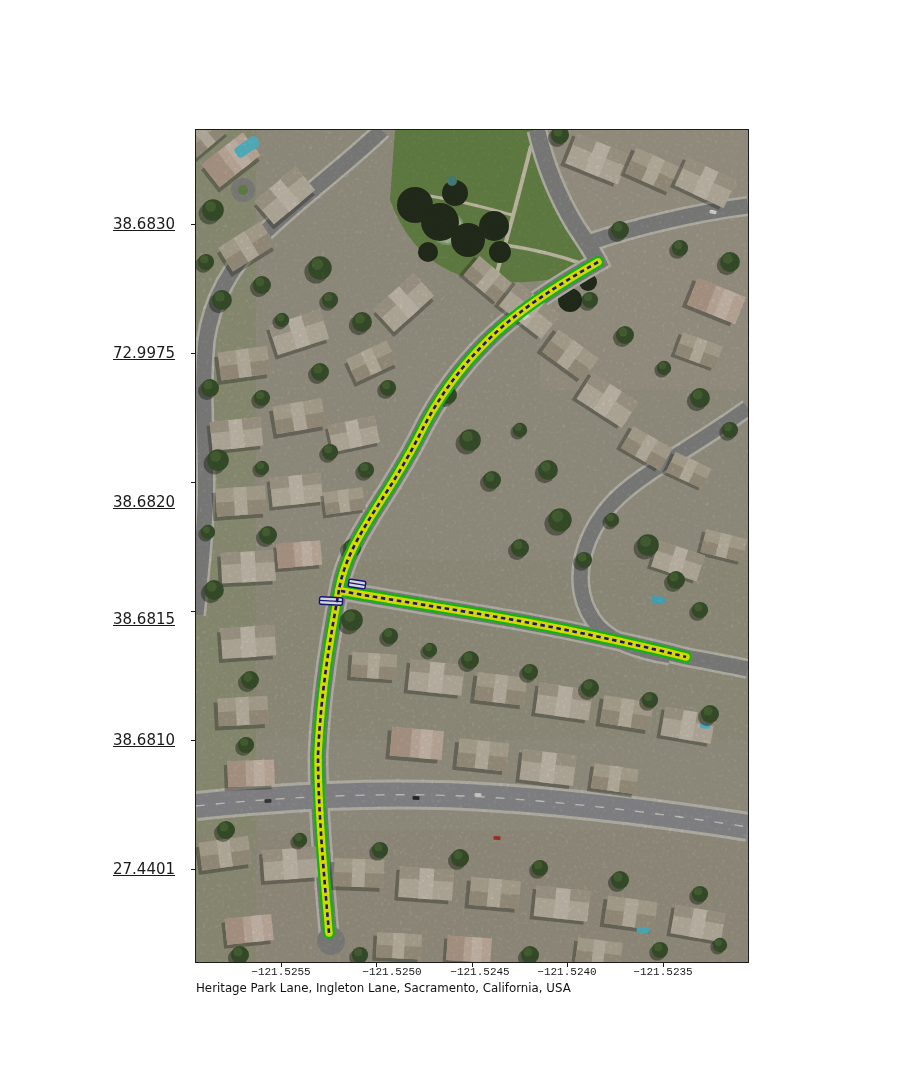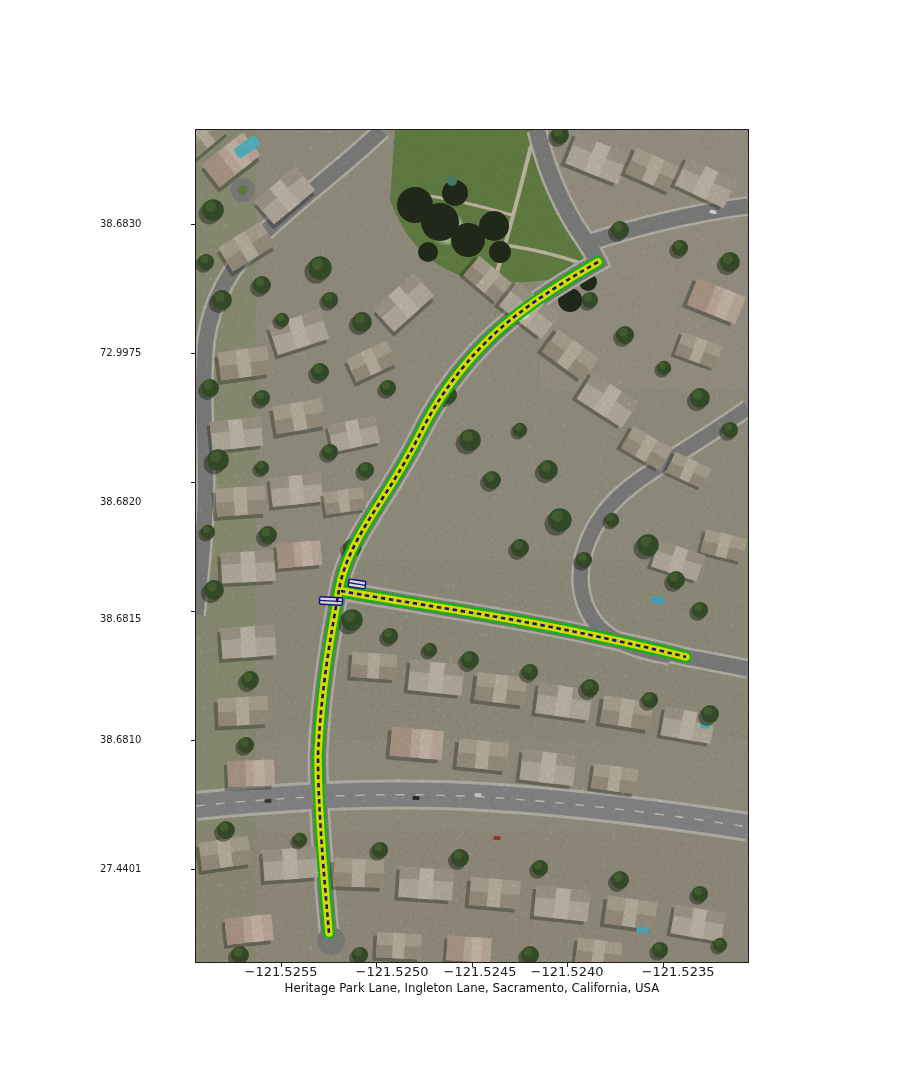--- a/index.html
+++ b/index.html
@@ -1,27 +1,27 @@
 <!DOCTYPE html>
 <html><head>
 <meta charset="utf-8">
 <style>
   html,body{margin:0;padding:0;background:#ffffff;}
   .fig{position:relative;width:922px;height:1080px;background:#ffffff;
        font-family:"DejaVu Sans","Liberation Sans",sans-serif;color:#1a1a1a;overflow:hidden;}
   .map-frame{position:absolute;left:195px;top:129px;width:552px;height:832px;
              border:1px solid #1c1c1c;overflow:hidden;background:#a6a190;}
   .map-frame svg{display:block;}
-  .ytick-label{position:absolute;left:100px;width:88px;text-align:left;
-               font-size:10px;line-height:12px;color:#1a1a1a;}
+  .ytick-label{position:absolute;left:100px;width:88px;text-align:center;
+               font-size:15px;line-height:12px;color:#1a1a1a;text-decoration:underline;}
   .xtick-label{position:absolute;width:80px;text-align:center;top:966px;
-               font-size:13px;line-height:12px;color:#1a1a1a;}
+               font-size:11px;line-height:12px;color:#1a1a1a;font-family:Liberation Mono, monospace;}
   .ytick-mark{position:absolute;left:191px;width:4px;height:1px;background:#1c1c1c;}
   .xtick-mark{position:absolute;top:963px;width:1px;height:4px;background:#1c1c1c;}
-  .plot-title{position:absolute;left:196px;top:981px;width:552px;text-align:center;
+  .plot-title{position:absolute;left:196px;top:981px;width:552px;
               font-size:11.8px;line-height:15px;color:#111;}
 </style>
 </head>
 <body>
 
 <div class="fig">
 
   <div class="ytick-mark" style="top:224px"></div>
   <div class="ytick-mark" style="top:353px"></div>
   <div class="ytick-mark" style="top:482px"></div>
@@ -39,21 +39,21 @@
   <div class="xtick-mark" style="left:281px"></div>
   <div class="xtick-mark" style="left:376px"></div>
   <div class="xtick-mark" style="left:472px"></div>
   <div class="xtick-mark" style="left:567px"></div>
   <div class="xtick-mark" style="left:663px"></div>
 
   <div class="xtick-label" style="left:241px">−121.5255</div>
   <div class="xtick-label" style="left:352px">−121.5250</div>
   <div class="xtick-label" style="left:440px">−121.5245</div>
   <div class="xtick-label" style="left:527px">−121.5240</div>
-  <div class="xtick-label" style="left:638px">−121.5235</div>
+  <div class="xtick-label" style="left:623px">−121.5235</div>
 
   <div class="plot-title">Heritage Park Lane, Ingleton Lane, Sacramento, California, USA</div>
 
   <div class="map-frame">
     <svg width="552" height="832" viewBox="196 130 552 832">
       <defs>
         <filter id="grain" x="0%" y="0%" width="100%" height="100%">
           <feTurbulence type="fractalNoise" baseFrequency="0.32" numOctaves="2" seed="7" result="n"></feTurbulence>
           <feColorMatrix in="n" type="matrix" values="0 0 0 0 0  0 0 0 0 0  0 0 0 0 0  0.7 0.7 0.7 0 0"></feColorMatrix>
         </filter>

